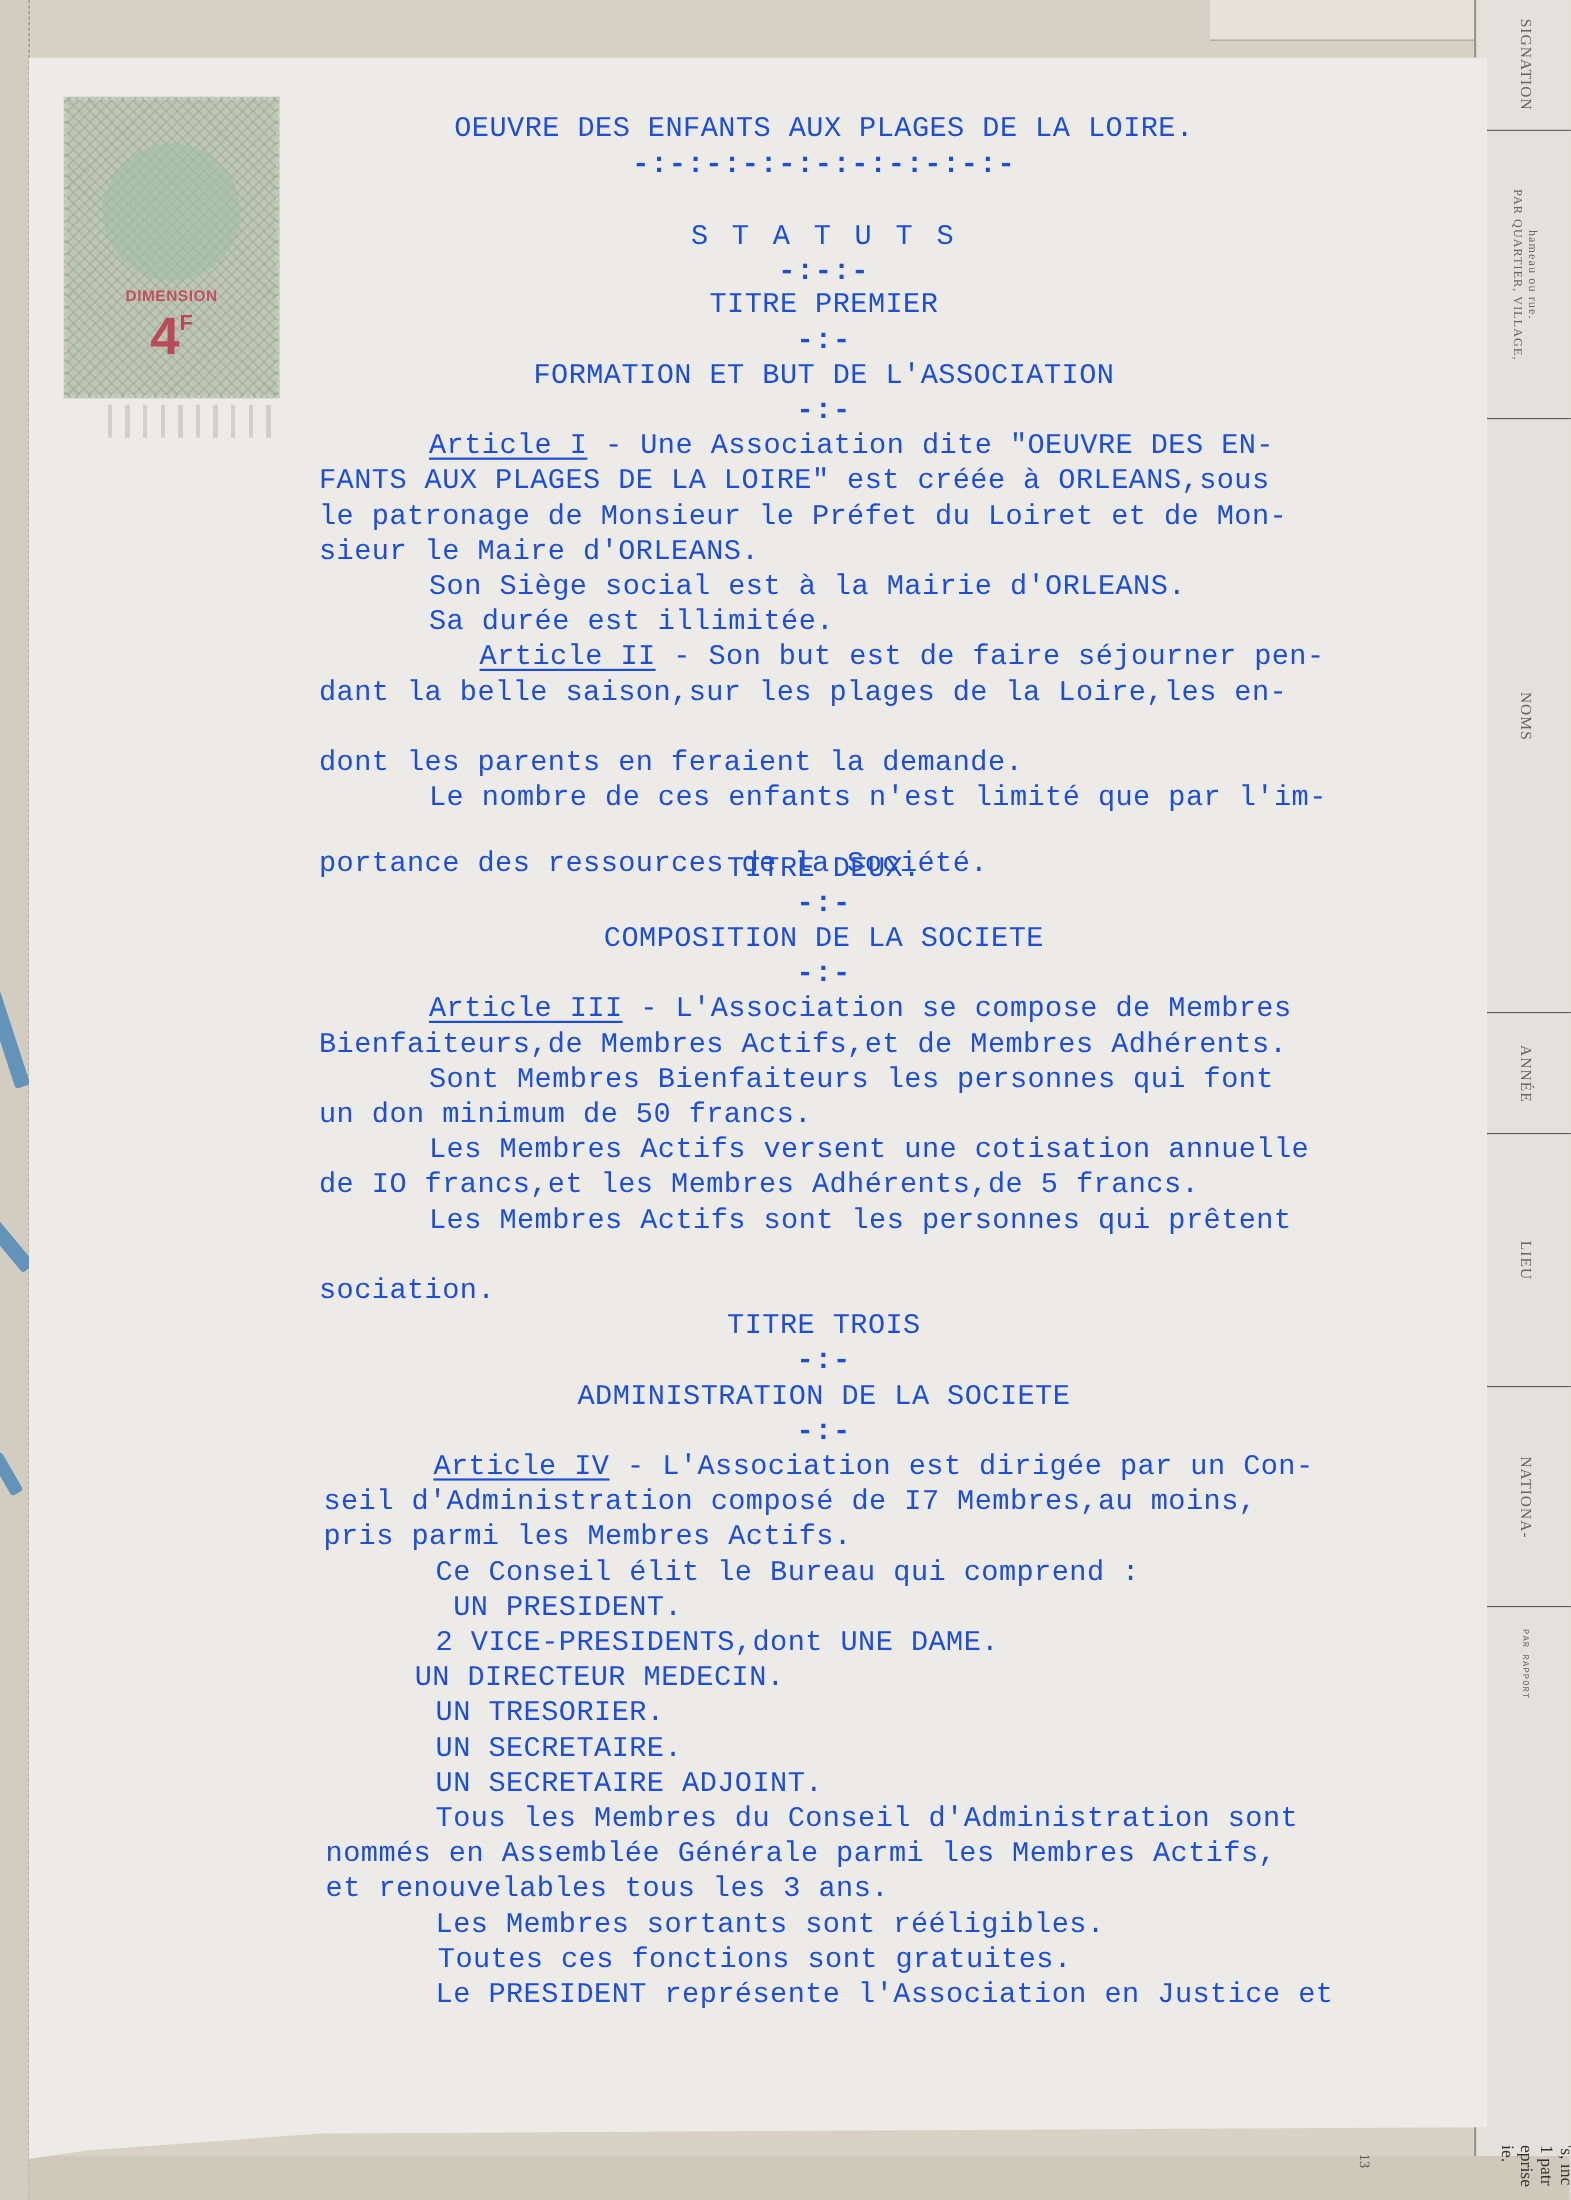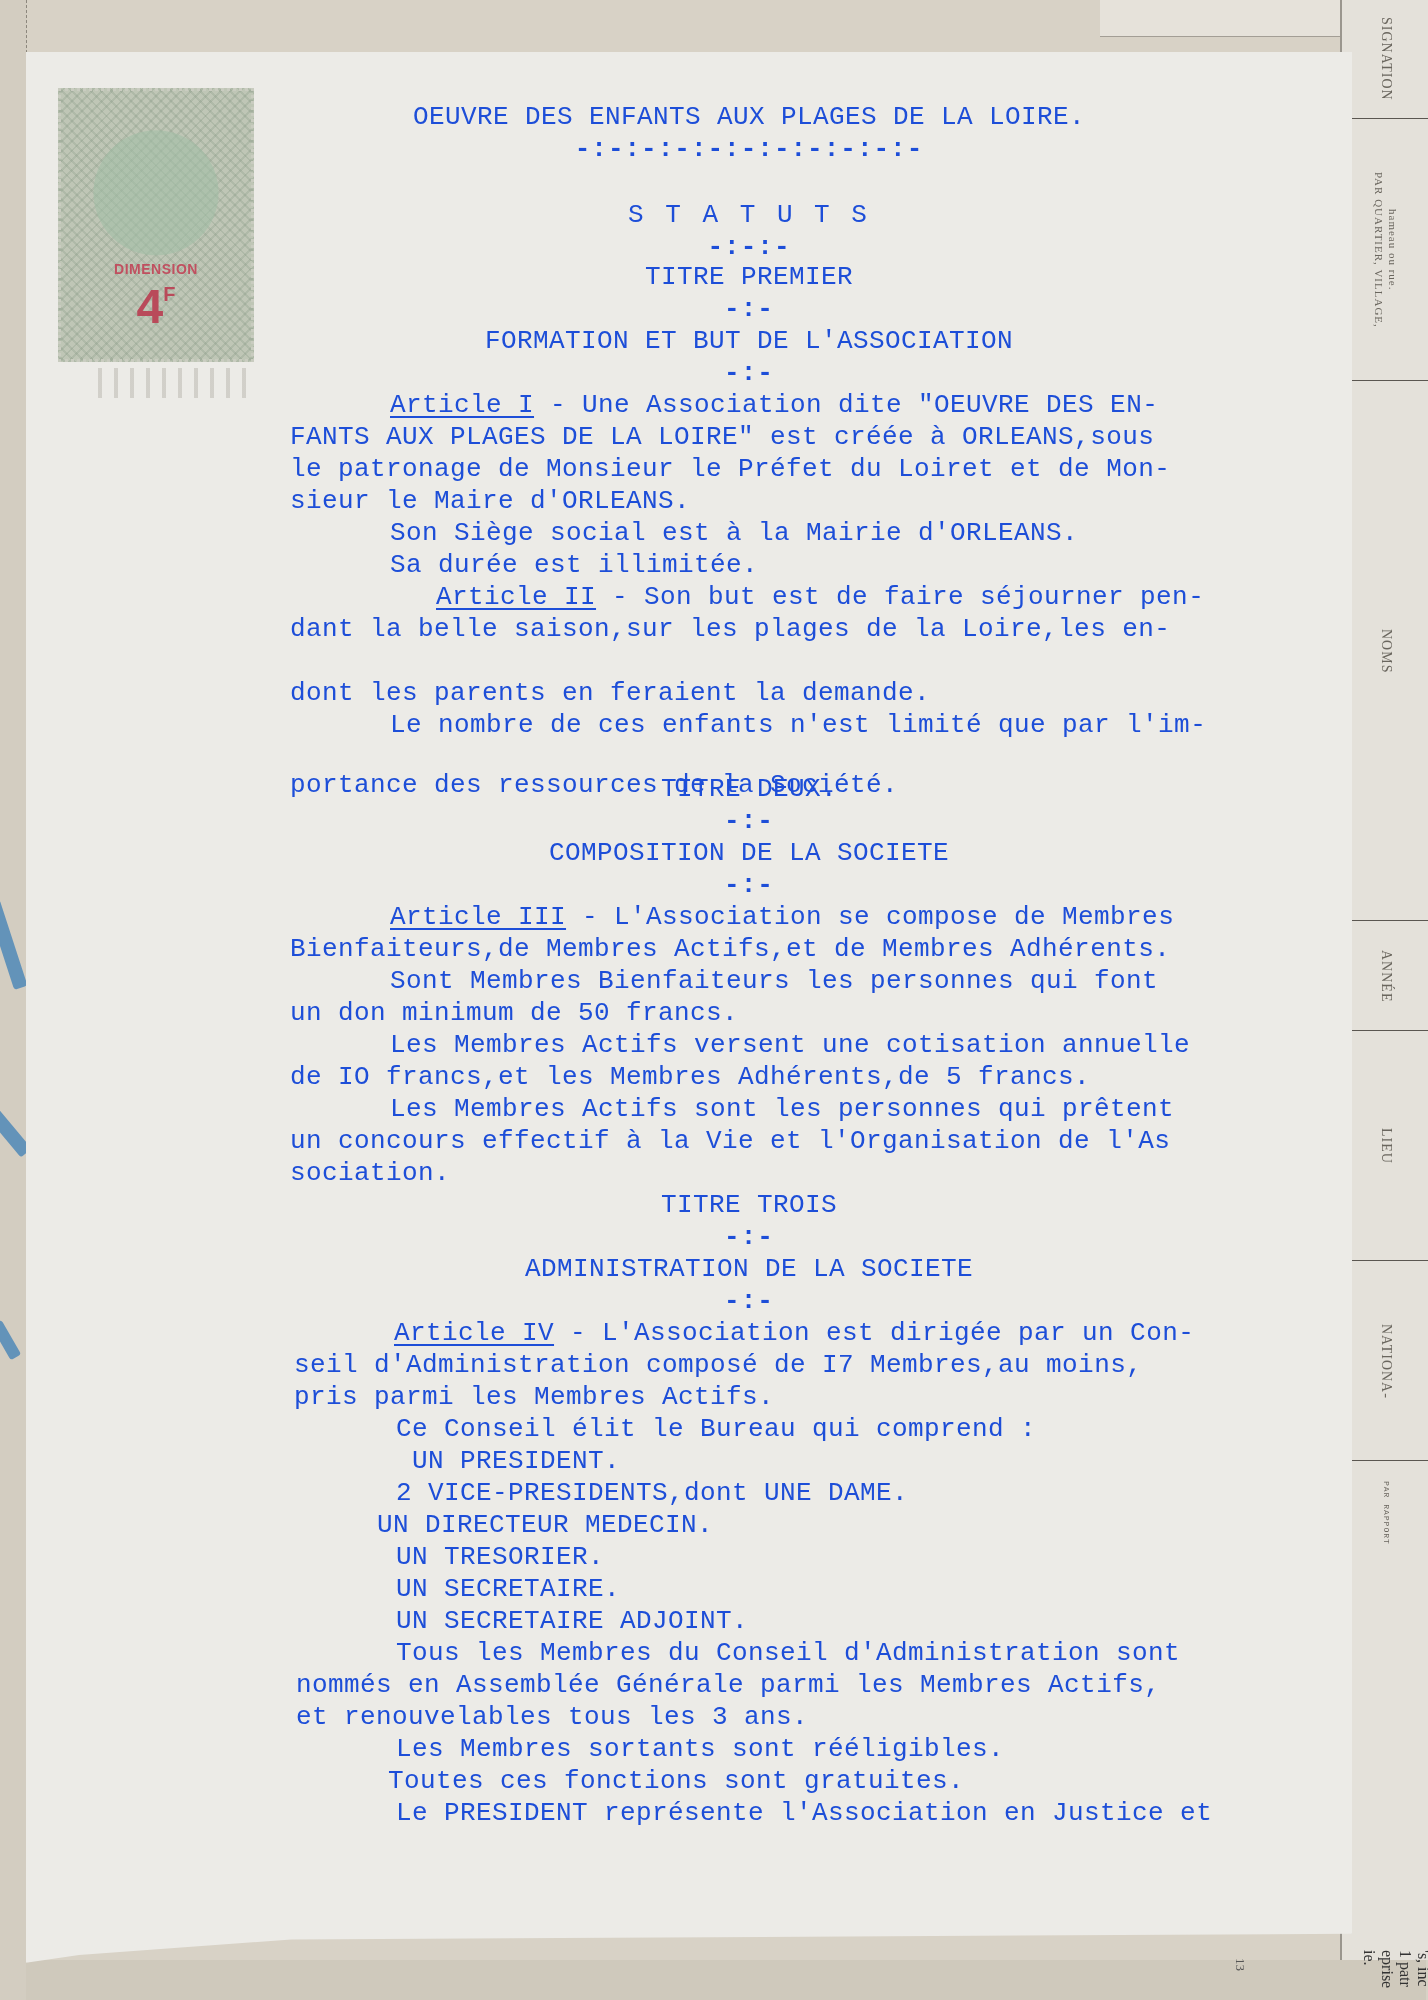--- a/index.html
+++ b/index.html
@@ -168,21 +168,20 @@
     <div class="center" style="top:786px;left:120px;width:1206px;">COMPOSITION DE LA SOCIETE</div>
     <div class="center sep" style="top:818px;left:120px;width:1206px;">-:-</div>
 
     <div class="line" style="top:850px;left:364px;"><span class="u">Article III</span><span> - L'Association se compose de Membres</span></div>
     <div class="line" style="top:882px;left:264px;">Bienfaiteurs,de Membres Actifs,et de Membres Adhérents.</div>
     <div class="line" style="top:914px;left:364px;">Sont Membres Bienfaiteurs les personnes qui font</div>
     <div class="line" style="top:946px;left:264px;">un don minimum de 50 francs.</div>
     <div class="line" style="top:978px;left:364px;">Les Membres Actifs versent une cotisation annuelle</div>
     <div class="line" style="top:1010px;left:264px;">de IO francs,et les Membres Adhérents,de 5 francs.</div>
     <div class="line" style="top:1042px;left:364px;">Les Membres Actifs sont les personnes qui prêtent</div>
-    <div class="line" style="top:1074px;left:264px;">un concours effectif à la Vie et l'Organisation de l'As</div>
     <div class="line" style="top:1106px;left:264px;">sociation.</div>
 
     <div class="center" style="top:1138px;left:120px;width:1206px;">TITRE TROIS</div>
     <div class="center sep" style="top:1170px;left:120px;width:1206px;">-:-</div>
     <div class="center" style="top:1202px;left:120px;width:1206px;">ADMINISTRATION DE LA SOCIETE</div>
     <div class="center sep" style="top:1234px;left:120px;width:1206px;">-:-</div>
 
     <div class="line" style="top:1266px;left:368px;"><span class="u">Article IV</span><span> - L'Association est dirigée par un Con-</span></div>
     <div class="line" style="top:1298px;left:268px;">seil d'Administration composé de I7 Membres,au moins,</div>
     <div class="line" style="top:1330px;left:268px;">pris parmi les Membres Actifs.</div>
@@ -190,16 +189,16 @@
     <div class="line" style="top:1394px;left:386px;text-align:center;">UN PRESIDENT.</div>
     <div class="line" style="top:1426px;left:370px;">2 VICE-PRESIDENTS,dont UNE DAME.</div>
     <div class="line" style="top:1458px;left:351px;">UN DIRECTEUR MEDECIN.</div>
     <div class="line" style="top:1490px;left:370px;">UN TRESORIER.</div>
     <div class="line" style="top:1522px;left:370px;">UN SECRETAIRE.</div>
     <div class="line" style="top:1554px;left:370px;">UN SECRETAIRE ADJOINT.</div>
     <div class="line" style="top:1586px;left:370px;">Tous les Membres du Conseil d'Administration sont</div>
     <div class="line" style="top:1618px;left:270px;">nommés en Assemblée Générale parmi les Membres Actifs,</div>
     <div class="line" style="top:1650px;left:270px;">et renouvelables tous les 3 ans.</div>
     <div class="line" style="top:1682px;left:370px;">Les Membres sortants sont rééligibles.</div>
-    <div class="line" style="top:1714px;left:362px;">Toutes ces fonctions sont gratuites.</div>
+    <div class="line" style="top:1714px;left:372px;">Toutes ces fonctions sont gratuites.</div>
     <div class="line" style="top:1746px;left:370px;">Le PRESIDENT représente l'Association en Justice et</div>
   </div>
 </div>
 
 </body></html>

